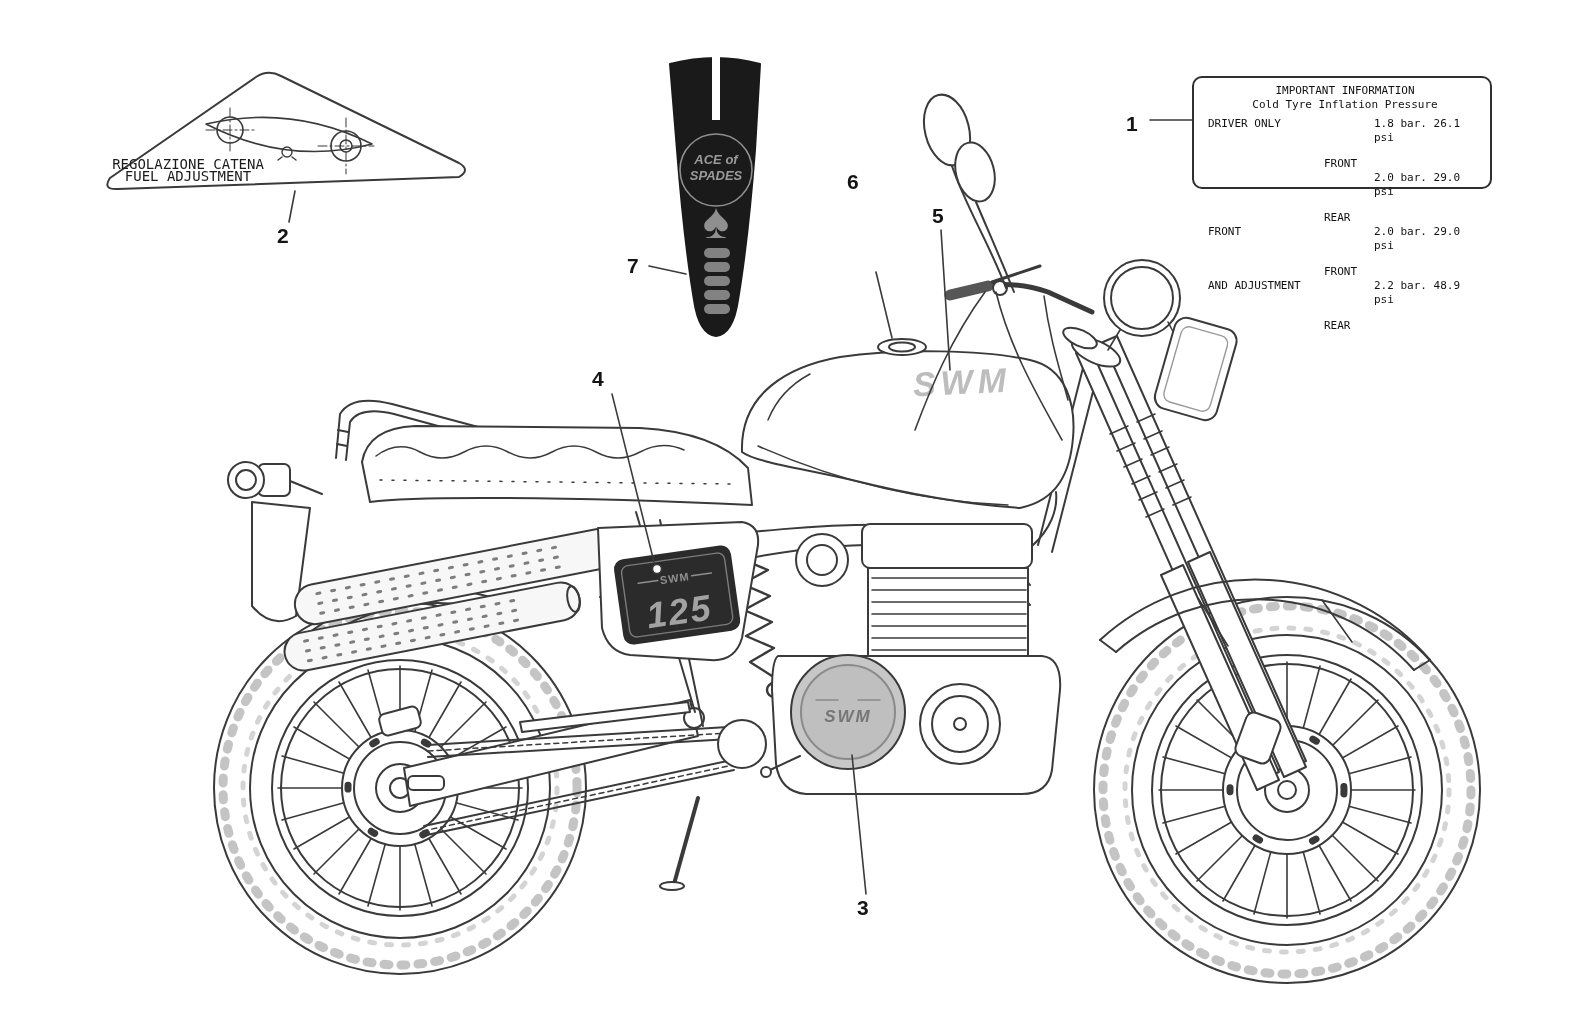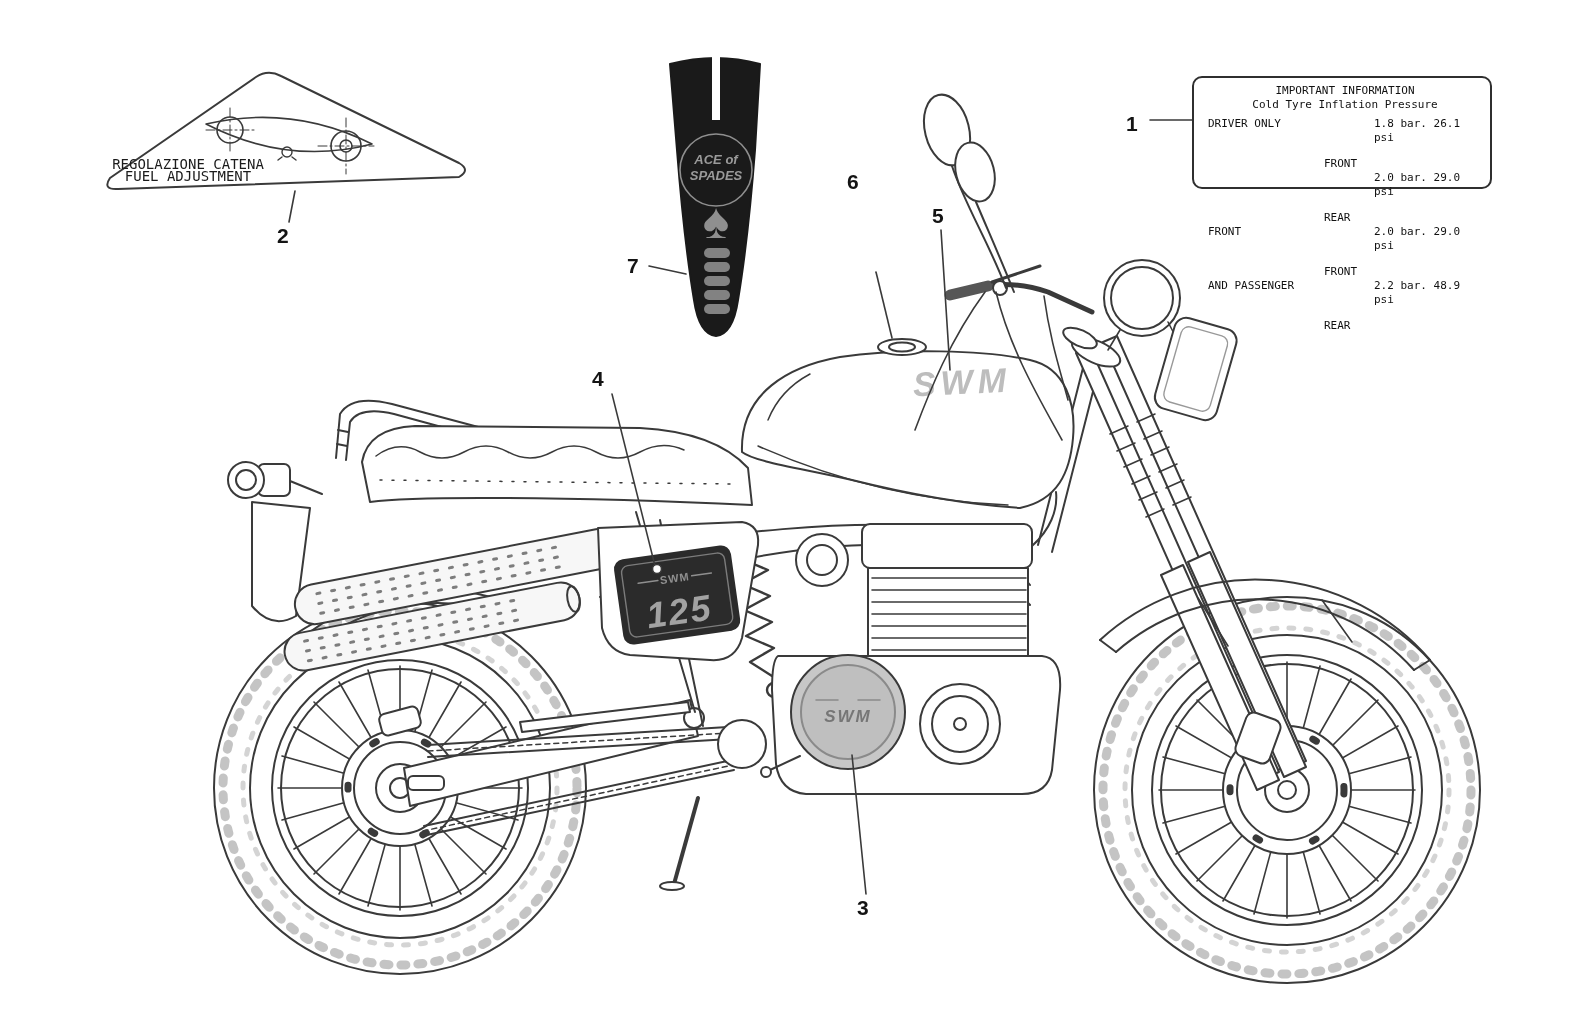--- a/index.html
+++ b/index.html
@@ -268,21 +268,21 @@
       <span class="who"></span>
       <span class="pos">REAR</span>
       <span class="val">2.0 bar. 29.0 psi</span>
     </div>
     <div class="prow">
       <span class="who">FRONT</span>
       <span class="pos">FRONT</span>
       <span class="val">2.0 bar. 29.0 psi</span>
     </div>
     <div class="prow">
-      <span class="who">AND PASSENGER</span>
+      <span class="who">AND ADJUSTMENT</span>
       <span class="pos">REAR</span>
       <span class="val">2.2 bar. 48.9 psi</span>
     </div>
   </div>
 </div>
 
 
 <div class="overlay chain-text">
   <div>REGOLAZIONE CATENA</div>
   <div>FUEL ADJUSTMENT</div>

